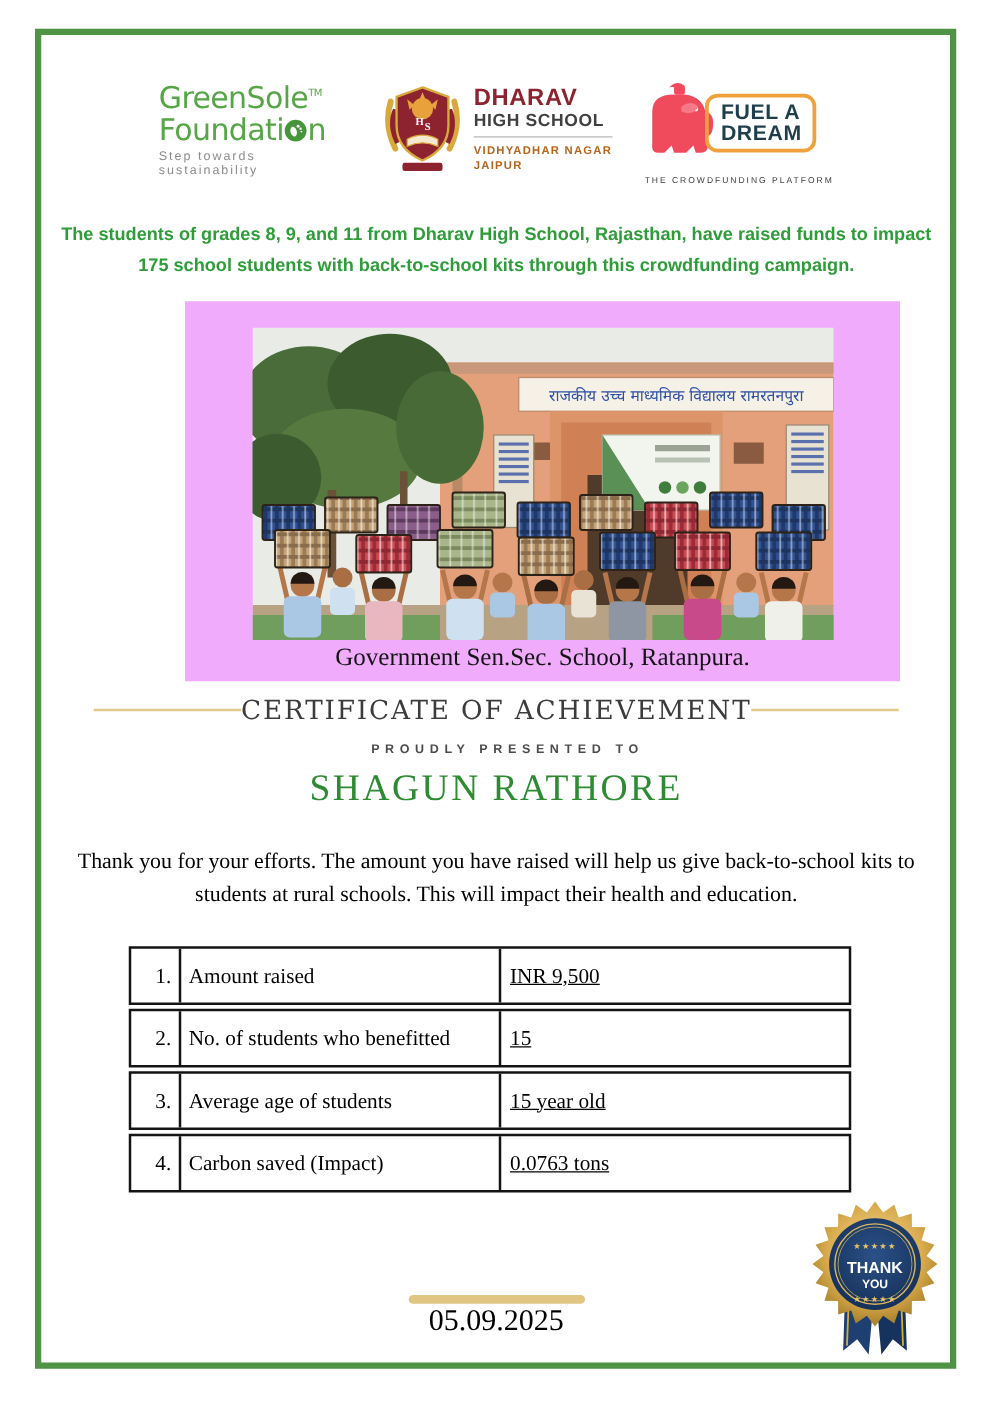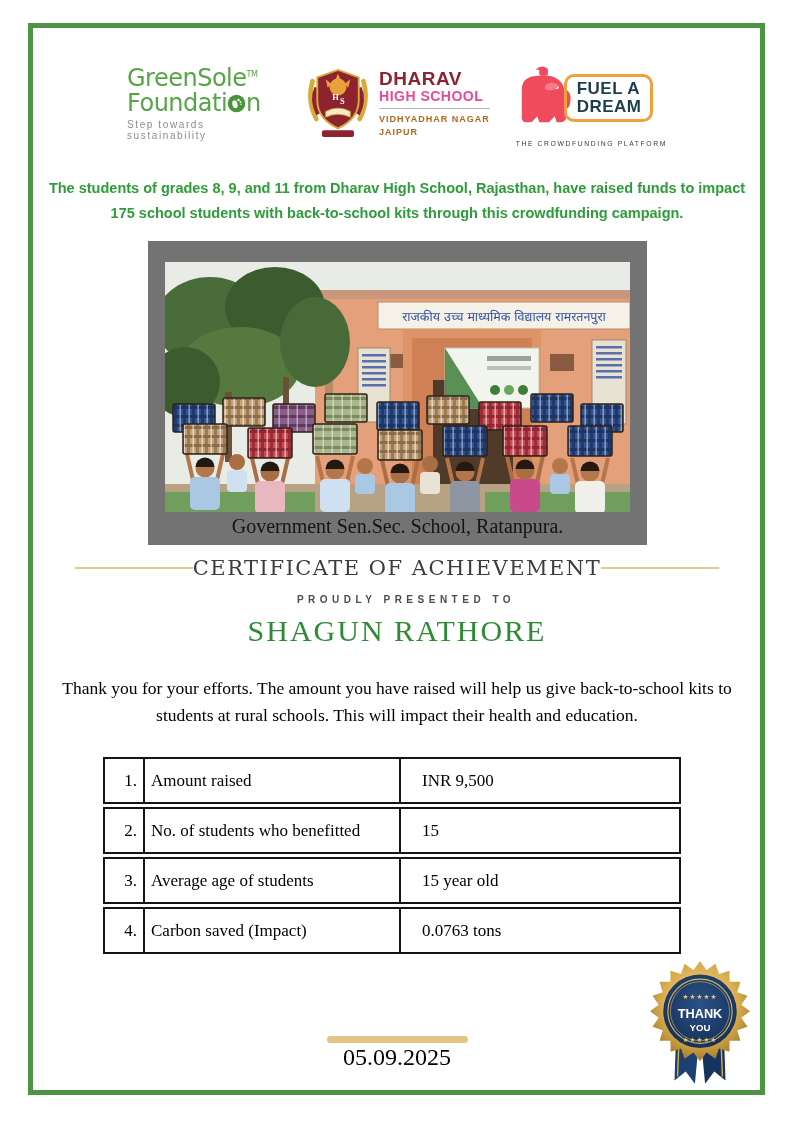--- a/index.html
+++ b/index.html
@@ -15,38 +15,38 @@
   .logo-gs { width:152px; text-align:left; }
   .gs-line { font-family:"DejaVu Sans", sans-serif; font-size:24px; color:#56a546;
              line-height:1.05; letter-spacing:-0.5px; }
   .gs-line sup { font-size:8px; vertical-align:super; color:#56a546; }
   .gs-o { display:inline-block; width:19px; height:19px; vertical-align:-2px; }
   .gs-tag { font-size:10px; color:#8c8c8c; letter-spacing:1.6px; margin-top:3px; }
 
   .logo-dharav { display:flex; align-items:center; gap:8px; }
   .dh-text { text-align:left; }
   .dh-l1 { font-size:19px; font-weight:bold; color:#8e2330; letter-spacing:0.5px; line-height:1; }
-  .dh-l2 { font-size:14px; font-weight:bold; color:#ec4899; letter-spacing:0.5px; line-height:1.2;
+  .dh-l2 { font-size:14px; font-weight:bold; color:#404040; letter-spacing:0.5px; line-height:1.2;
            border-bottom:1px solid #b9b9b9; padding-bottom:4px; margin-bottom:4px; }
   .dh-l3, .dh-l4 { font-size:9px; font-weight:bold; color:#b5651d; letter-spacing:1px; line-height:1.4; }
 
   .logo-fad { text-align:left; }
   .fad-top { display:flex; align-items:center; }
   .fad-box { border:3px solid #f0a13c; border-radius:10px; padding:3px 8px 4px 10px;
              margin-left:-12px; }
   .fad-l1, .fad-l2 { font-size:17px; font-weight:bold; color:#1d3e4a; line-height:1.02; letter-spacing:0.5px; }
   .fad-tag { font-size:6.8px; color:#3a3a3a; letter-spacing:1.6px; margin-top:4px; text-align:center; }
 
   
   .intro { position:absolute; top:176px; left:48px; right:48px; text-align:center;
            font-size:14.5px; font-weight:bold; color:#2f9c3a; line-height:1.7; }
 
   
-  .photo-card { position:absolute; left:148px; top:241px; width:499px; height:304px;
-                background:#737373; }
+  .photo-card { position:absolute; left:148px; top:241px; width:572px; height:304px;
+                background:#f0abfc; }
   .photo { display:block; margin:21px auto 0; width:465px; height:250px; }
   .photo-caption { text-align:center; font-family:"Liberation Serif", serif;
                    font-size:20px; color:#141414; margin-top:3px; }
 
   
   .cert-title-row { position:absolute; top:556px; left:0; right:0; display:flex;
                     align-items:center; justify-content:center; }
   .gold-rule { width:118px; height:2px; background:#e3c98c; }
   .cert-title { font-family:"DejaVu Serif", serif; font-size:21px; color:#3c3c3c;
                 letter-spacing:1.5px; white-space:nowrap; }
@@ -60,21 +60,21 @@
              line-height:1.55; }
 
   
   .impact-table { position:absolute; left:103px; top:757px; width:578px; }
   .t-row { display:flex; border:2px solid #141414; margin-bottom:3px; height:47px;
            background:#fff; font-family:"Liberation Serif", serif; font-size:17px; color:#000; }
   .t-num   { width:40px; border-right:2px solid #141414; display:flex; align-items:center;
              justify-content:flex-end; padding-right:6px; }
   .t-label { width:256px; border-right:2px solid #141414; display:flex; align-items:center;
              padding-left:6px; }
-  .t-value { flex:1; display:flex; align-items:center; padding-left:21px; }
+  .t-value { flex:1; display:flex; align-items:center; padding-left:7px;text-decoration:underline; }
 
   
   .badge { position:absolute; left:649px; top:960px; width:102px; height:128px; }
   .date-rule { position:absolute; left:327px; top:1036px; width:141px; height:7px;
                background:#e0c583; border-radius:4px; }
   .date-text { position:absolute; top:1044px; left:0; right:0; text-align:center;
                font-family:"Liberation Serif", serif; font-size:24px; color:#000; }
 </style>
 </head>
 <body>

